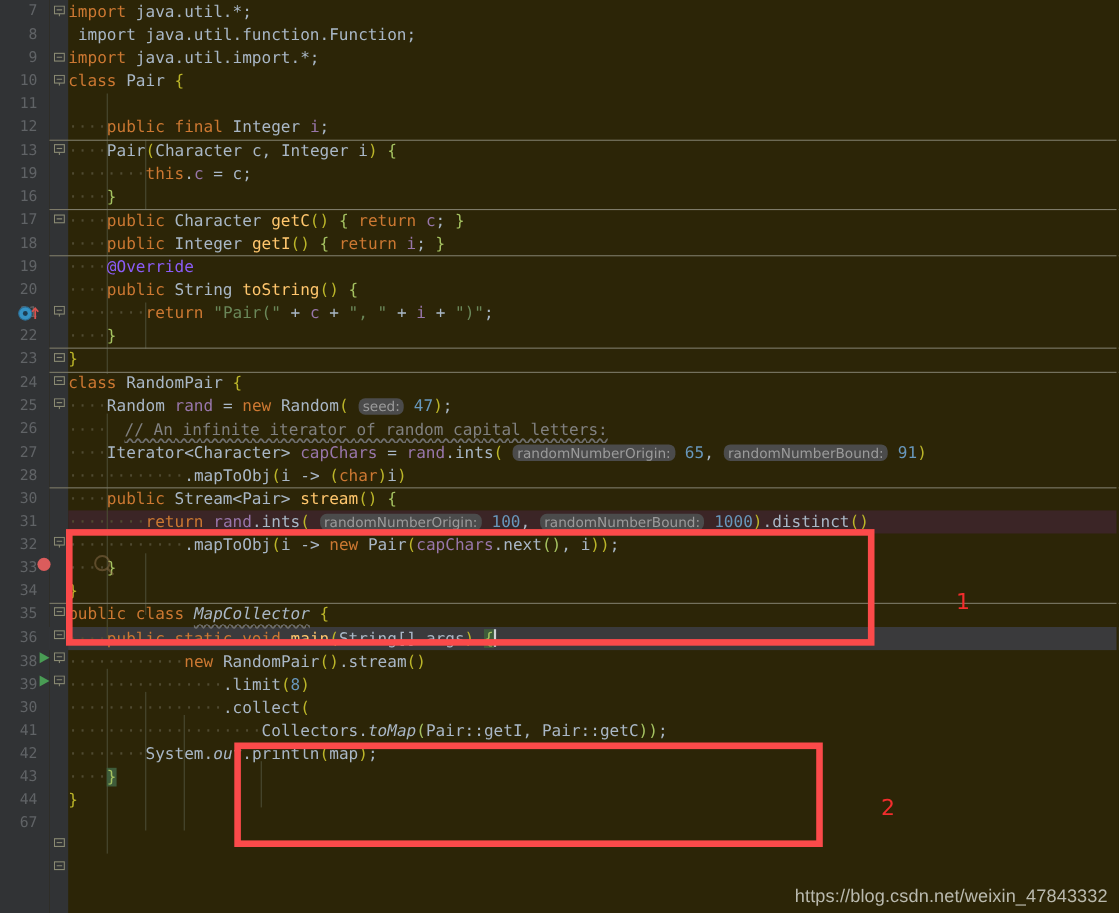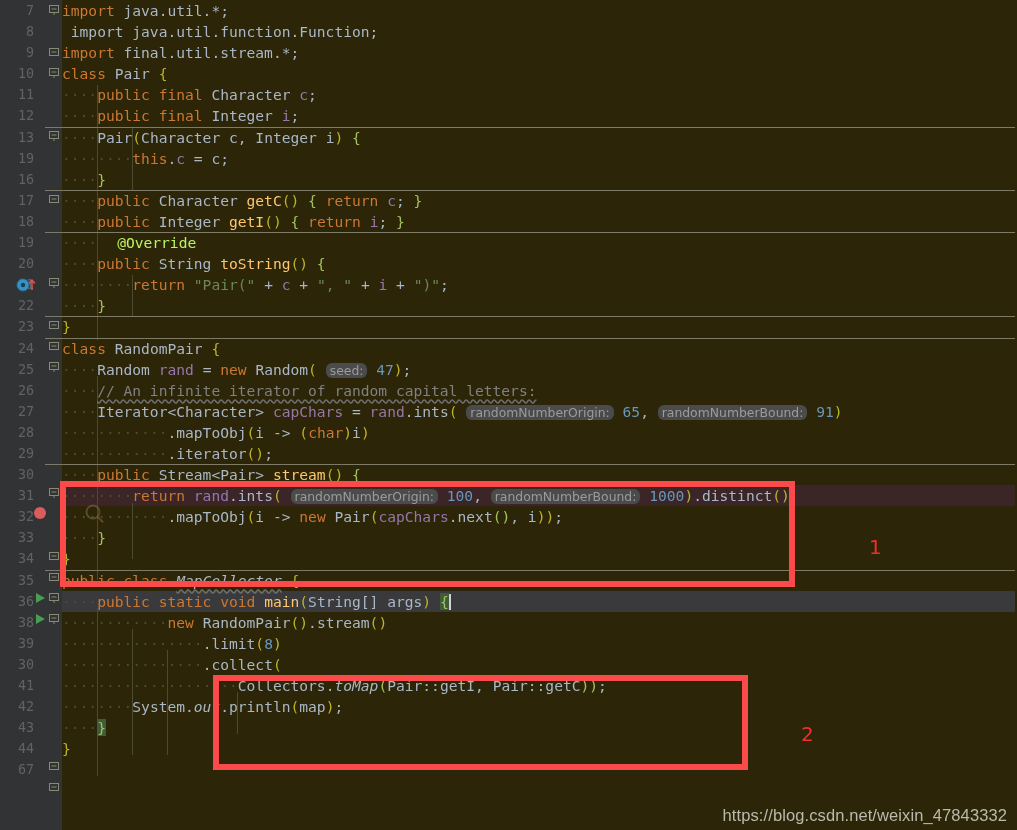--- a/index.html
+++ b/index.html
@@ -82,32 +82,33 @@
     background: #7d7a68;
     z-index: 4;
   }
 
   
   .kw   { color: #cc7832; }
   .cls  { color: #a9b7c6; }              
   .fld  { color: #9876aa; }              
   .str  { color: #6a8759; }              
   .num  { color: #6897bb; }              
-  .anno { color: #bef264; margin-left: 20px; }
+  .anno { color: #8b5cf6; }
   .mth  { color: #ffc66d; }              
   .sttc { color: #a9b7c6; font-style: italic; }
   .ws   { color: #4f4a31; }              
   .gbr  { color: #a5c261; }              
   .ybr  { color: #bbb529; }
   .cbr  { color: #a9b7c6; }
 
   .cmt-spell {
     color: #808080;
     text-decoration: underline wavy #6f6f6f;
     text-underline-offset: 3px;
+    padding-left: 16px;
   }
   .ident-spell {
     text-decoration: underline wavy #6f6f6f;
     text-underline-offset: 3px;
     font-style: italic;
   }
 
   
   .hint {
     background: #4b4b4b;
@@ -233,40 +234,39 @@
   <div class="ig" style="left:97px;  top:376px; height:204px;"></div>
   <div class="ig" style="left:132px; top:503px; height:56px;"></div>
   <div class="ig" style="left:97px;  top:608px; height:168px;"></div>
   <div class="ig" style="left:132px; top:629px; height:126px;"></div>
   <div class="ig" style="left:167px; top:650px; height:105px;"></div>
   <div class="ig" style="left:237px; top:692px; height:42px;"></div>
 
   <div id="lines">
       <div class="line"><div class="rowbg"></div><div class="lno">7</div><div class="code"><span class="kw">import</span> <span class="cls">java.util.*</span><span class="cls">;</span></div></div>
       <div class="line"><div class="rowbg"></div><div class="lno">8</div><div class="code"> <span class="cls">import java.util.function.Function;</span></div></div>
-      <div class="line"><div class="rowbg"></div><div class="lno">9</div><div class="code"><span class="kw">import</span> <span class="cls">final.util.stream.*</span><span class="cls">;</span></div></div>
+      <div class="line"><div class="rowbg"></div><div class="lno">9</div><div class="code"><span class="kw">import</span> <span class="cls">java.util.import.*</span><span class="cls">;</span></div></div>
       <div class="line"><div class="rowbg"></div><div class="lno">10</div><div class="code"><span class="kw">class</span> <span class="cls">Pair</span> <span class="ybr">{</span></div></div>
-      <div class="line"><div class="rowbg"></div><div class="lno">11</div><div class="code"><span class="ws">····</span><span class="kw">public</span> <span class="kw">final</span> <span class="cls">Character</span> <span class="fld">c</span><span class="cls">;</span></div></div>
+      <div class="line"><div class="rowbg"></div><div class="lno">11</div></div>
       <div class="line"><div class="rowbg"></div><div class="lno">12</div><div class="code"><span class="ws">····</span><span class="kw">public</span> <span class="kw">final</span> <span class="cls">Integer</span> <span class="fld">i</span><span class="cls">;</span></div></div>
       <div class="line sep-top"><div class="rowbg"></div><div class="lno">13</div><div class="code"><span class="ws">····</span><span class="cls">Pair</span><span class="ybr">(</span><span class="cls">Character</span> <span class="cls">c</span><span class="cls">, </span><span class="cls">Integer</span> <span class="cls">i</span><span class="ybr">)</span> <span class="gbr">{</span></div></div>
       <div class="line"><div class="rowbg"></div><div class="lno">19</div><div class="code"><span class="ws">····</span><span class="ws">·</span><span class="ws">···</span><span class="kw">this</span><span class="cls">.</span><span class="fld">c</span> <span class="cls">=</span> <span class="cls">c</span><span class="cls">;</span></div></div>
       <div class="line"><div class="rowbg"></div><div class="lno">16</div><div class="code"><span class="ws">····</span><span class="gbr">}</span></div></div>
       <div class="line sep-top"><div class="rowbg"></div><div class="lno">17</div><div class="code"><span class="ws">····</span><span class="kw">public</span> <span class="cls">Character</span> <span class="mth">getC</span><span class="ybr">()</span> <span class="gbr">{</span> <span class="kw">return</span> <span class="fld">c</span><span class="cls">;</span> <span class="gbr">}</span></div></div>
       <div class="line"><div class="rowbg"></div><div class="lno">18</div><div class="code"><span class="ws">····</span><span class="kw">public</span> <span class="cls">Integer</span> <span class="mth">getI</span><span class="ybr">()</span> <span class="gbr">{</span> <span class="kw">return</span> <span class="fld">i</span><span class="cls">;</span> <span class="gbr">}</span></div></div>
       <div class="line sep-top"><div class="rowbg"></div><div class="lno">19</div><div class="code"><span class="ws">····</span><span class="anno">@Override</span></div></div>
       <div class="line"><div class="rowbg"></div><div class="lno">20</div><div class="code"><span class="ws">····</span><span class="kw">public</span> <span class="cls">String</span> <span class="mth">toString</span><span class="ybr">()</span> <span class="gbr">{</span></div></div>
       <div class="line"><div class="rowbg"></div><div class="lno">21</div><div class="code"><span class="ws">····</span><span class="ws">·</span><span class="ws">···</span><span class="kw">return</span> <span class="str">"Pair("</span> <span class="cbr">+</span> <span class="fld">c</span> <span class="cbr">+</span> <span class="str">", "</span> <span class="cbr">+</span> <span class="fld">i</span> <span class="cbr">+</span> <span class="str">")"</span><span class="cls">;</span></div></div>
       <div class="line"><div class="rowbg"></div><div class="lno">22</div><div class="code"><span class="ws">····</span><span class="gbr">}</span></div></div>
       <div class="line sep-top"><div class="rowbg"></div><div class="lno">23</div><div class="code"><span class="ybr">}</span></div></div>
       <div class="line sep-top"><div class="rowbg"></div><div class="lno">24</div><div class="code"><span class="kw">class</span> <span class="cls">RandomPair</span> <span class="ybr">{</span></div></div>
       <div class="line"><div class="rowbg"></div><div class="lno">25</div><div class="code"><span class="ws">····</span><span class="cls">Random</span> <span class="fld">rand</span> <span class="cls">=</span> <span class="kw">new</span> <span class="cls">Random</span><span class="ybr">(</span> <span class="hint">seed:</span> <span class="num">47</span><span class="ybr">)</span><span class="cls">;</span></div></div>
       <div class="line"><div class="rowbg"></div><div class="lno">26</div><div class="code"><span class="ws">····</span><span class="cmt-spell">// An infinite iterator of random capital letters:</span></div></div>
       <div class="line"><div class="rowbg"></div><div class="lno">27</div><div class="code"><span class="ws">····</span><span class="cls">Iterator&lt;Character&gt;</span> <span class="fld">capChars</span> <span class="cls">=</span> <span class="fld">rand</span><span class="cls">.</span><span class="cls">ints</span><span class="ybr">(</span> <span class="hint">randomNumberOrigin:</span> <span class="num">65</span><span class="cls">,</span> <span class="hint">randomNumberBound:</span> <span class="num">91</span><span class="ybr">)</span></div></div>
       <div class="line"><div class="rowbg"></div><div class="lno">28</div><div class="code"><span class="ws">····</span><span class="ws">·</span><span class="ws">·······</span><span class="cls">.</span><span class="cls">mapToObj</span><span class="ybr">(</span><span class="cls">i</span> <span class="cls">-&gt;</span> <span class="ybr">(</span><span class="kw">char</span><span class="ybr">)</span><span class="cls">i</span><span class="ybr">)</span></div></div>
-      <div class="line"><div class="rowbg"></div><div class="lno">29</div><div class="code"><span class="ws">····</span><span class="ws">·</span><span class="ws">·······</span><span class="cls">.</span><span class="cls">iterator</span><span class="ybr">()</span><span class="cls">;</span></div></div>
       <div class="line sep-top"><div class="rowbg"></div><div class="lno">30</div><div class="code"><span class="ws">····</span><span class="kw">public</span> <span class="cls">Stream&lt;Pair&gt;</span> <span class="mth">stream</span><span class="ybr">()</span> <span class="gbr">{</span></div></div>
       <div class="line hl-breakpoint"><div class="rowbg"></div><div class="lno">31</div><div class="code"><span class="ws">····</span><span class="ws">·</span><span class="ws">···</span><span class="kw">return</span> <span class="fld">rand</span><span class="cls">.</span><span class="cls">ints</span><span class="ybr">(</span> <span class="hint">randomNumberOrigin:</span> <span class="num">100</span><span class="cls">,</span> <span class="hint">randomNumberBound:</span> <span class="num">1000</span><span class="ybr">)</span><span class="cls">.</span><span class="cls">distinct</span><span class="ybr">()</span></div></div>
       <div class="line"><div class="rowbg"></div><div class="lno">32</div><div class="code"><span class="ws">····</span><span class="ws">·</span><span class="ws">·······</span><span class="cls">.</span><span class="cls">mapToObj</span><span class="ybr">(</span><span class="cls">i</span> <span class="cls">-&gt;</span> <span class="kw">new</span> <span class="cls">Pair</span><span class="ybr">(</span><span class="fld">capChars</span><span class="cls">.</span><span class="cls">next</span><span class="gbr">()</span><span class="cls">,</span> <span class="cls">i</span><span class="ybr">))</span><span class="cls">;</span></div></div>
       <div class="line"><div class="rowbg"></div><div class="lno">33</div><div class="code"><span class="ws">····</span><span class="gbr">}</span></div></div>
       <div class="line"><div class="rowbg"></div><div class="lno">34</div><div class="code"><span class="ybr">}</span></div></div>
       <div class="line sep-top"><div class="rowbg"></div><div class="lno">35</div><div class="code"><span class="kw">public</span> <span class="kw">class</span> <span class="cls ident-spell">MapCollector</span> <span class="ybr">{</span></div></div>
       <div class="line hl-caret"><div class="rowbg full"></div><div class="lno">36</div><div class="code"><span class="ws">····</span><span class="kw">public</span> <span class="kw">static</span> <span class="kw">void</span> <span class="mth">main</span><span class="ybr">(</span><span class="cls">String[]</span> <span class="cls">args</span><span class="ybr">)</span> <span class="gbr selbrace">{</span><span class="caret"></span></div></div>
       <div class="line"><div class="rowbg"></div><div class="lno">38</div><div class="code"><span class="ws">····</span><span class="ws">·</span><span class="ws">···</span><span class="ws">·</span><span class="ws">···</span><span class="kw">new</span> <span class="cls">RandomPair</span><span class="ybr">()</span><span class="cls">.</span><span class="cls">stream</span><span class="ybr">()</span></div></div>
       <div class="line"><div class="rowbg"></div><div class="lno">39</div><div class="code"><span class="ws">····</span><span class="ws">·</span><span class="ws">···</span><span class="ws">·</span><span class="ws">···</span><span class="ws">·</span><span class="ws">···</span><span class="cls">.</span><span class="cls">limit</span><span class="ybr">(</span><span class="num">8</span><span class="ybr">)</span></div></div>
       <div class="line"><div class="rowbg"></div><div class="lno">30</div><div class="code"><span class="ws">····</span><span class="ws">·</span><span class="ws">···</span><span class="ws">·</span><span class="ws">···</span><span class="ws">·</span><span class="ws">···</span><span class="cls">.</span><span class="cls">collect</span><span class="ybr">(</span></div></div>

